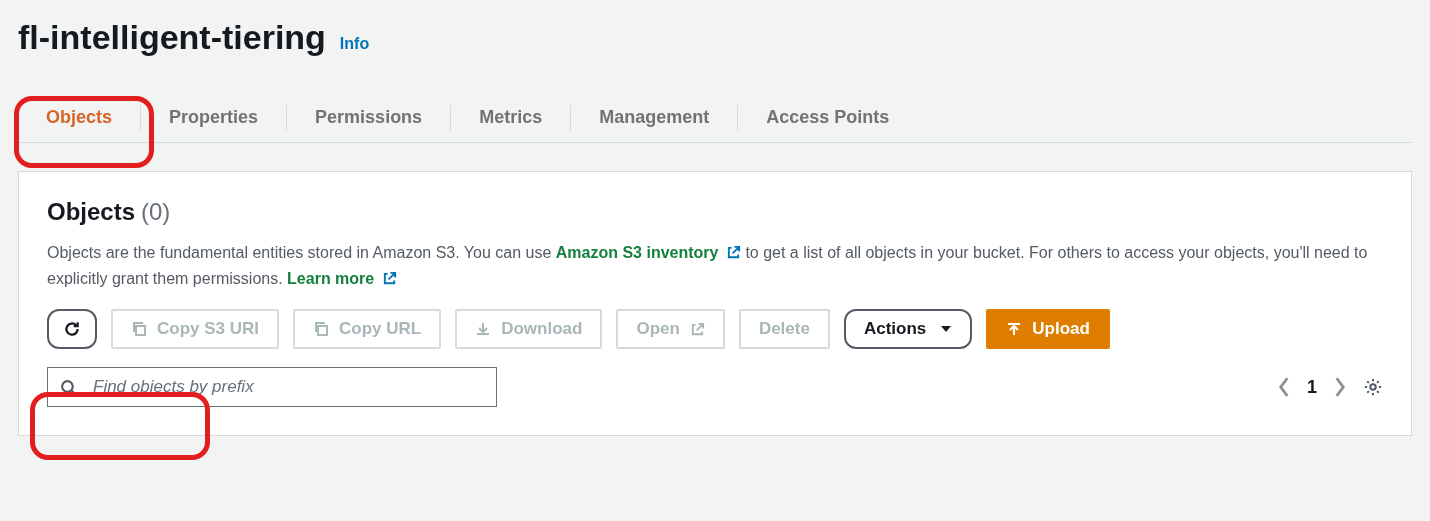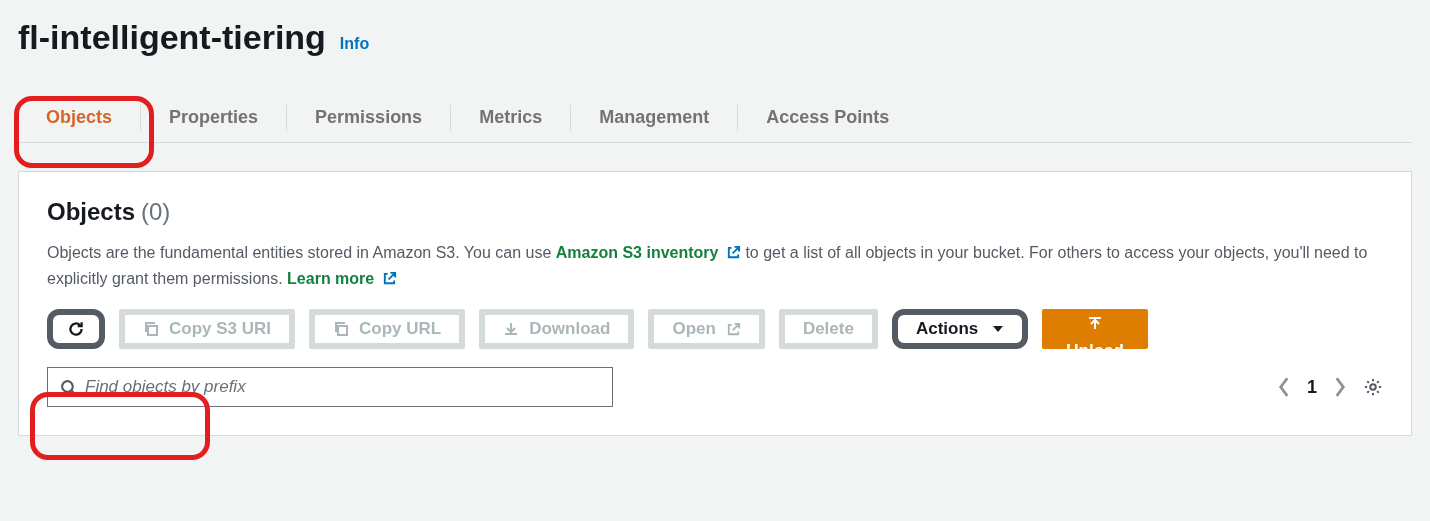--- a/index.html
+++ b/index.html
@@ -110,21 +110,21 @@
       gap: 14px;
       margin-bottom: 18px;
       align-items: center;
     }
     .btn {
       display: inline-flex;
       align-items: center;
       gap: 10px;
       height: 40px;
       padding: 0 18px;
-      border: 6px solid #4c1d95;
+      border: 2px solid #4c1d95;
       background: #fff;
       font-size: 17px;
       font-weight: 700;
       color: #545b64;
       cursor: pointer;
       border-radius: 2px;
     }
     .btn.icon-only { padding: 0 14px; }
     .btn.disabled {
       color: #aab7b8;
@@ -133,34 +133,33 @@
     }
     .btn.normal {
       color: #16191f;
       border-color: #545b64;
       border-radius: 12px;
     }
     .btn.primary {
       background: #de7d00;
       border-color: #de7d00;
       color: #fff;
-      flex-direction: column;
     }
     .btn .caret {
       margin-left: 4px;
     }
     .search-wrap {
       display: flex;
       align-items: center;
-      width: 566px;
+      width: 450px;
       height: 40px;
       border: 1px solid #687078;
       background: #fff;
       padding: 0 12px;
-      gap: 8px;
+      gap: 16px;
     }
     .search-wrap input {
       border: none;
       outline: none;
       font-size: 17px;
       width: 100%;
       color: #16191f;
       font-style: italic;
     }
     .search-wrap input::placeholder { color: #687078; font-style: italic; }

